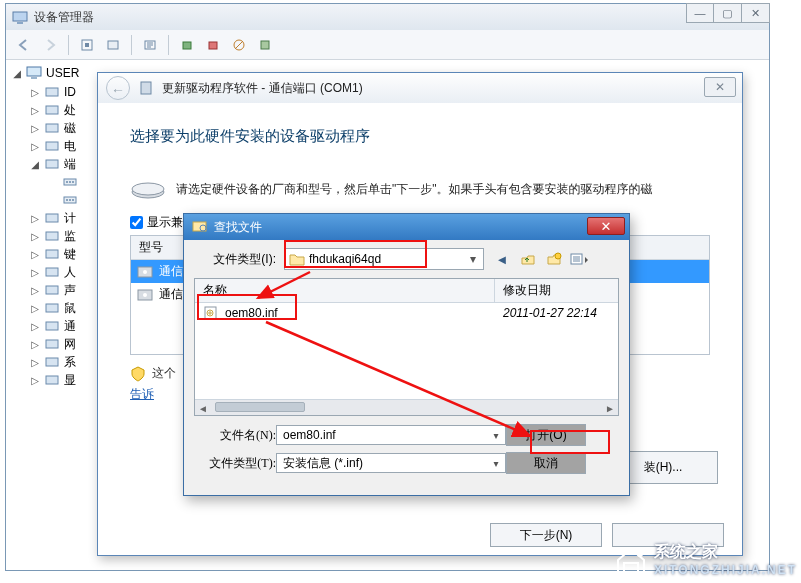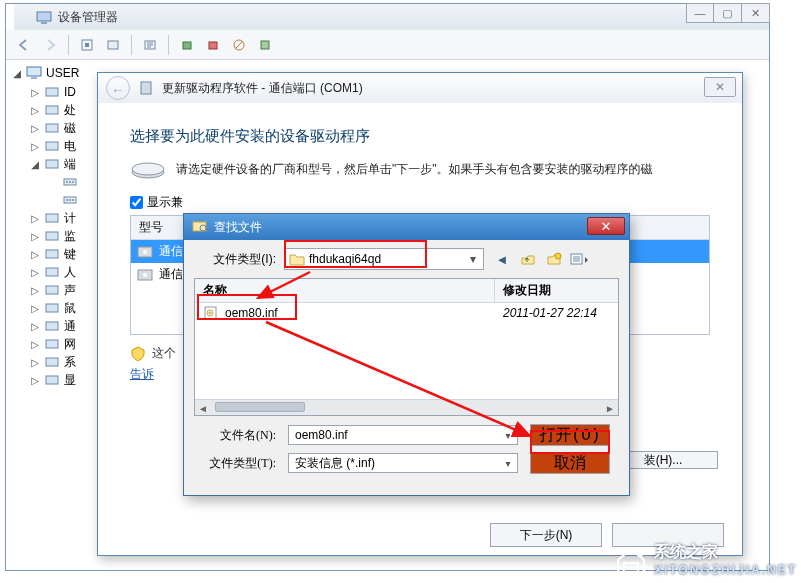--- a/index.html
+++ b/index.html
@@ -1,20 +1,20 @@
 <!DOCTYPE html>
 <html><head>
 <meta charset="utf-8">
 <style>
   * { box-sizing: border-box; margin: 0; padding: 0; font-family: "Microsoft YaHei", "SimSun", sans-serif; }
   body { background: #fff; width: 801px; height: 583px; overflow: hidden; position: relative; }
 
   
   .win-outer { position: absolute; left: 5px; top: 3px; width: 765px; height: 568px; border: 1px solid #7a98b5; background: #fff; }
-  .titlebar-outer { height: 26px; background: linear-gradient(#f1f4f8,#dfe7ef); display: flex; align-items: center; padding: 0 22px; gap: 6px; position: relative; margin-left: 8px; }
+  .titlebar-outer { height: 26px; background: linear-gradient(#f1f4f8,#dfe7ef); display: flex; align-items: center; padding: 0 6px; gap: 6px; position: relative; }
   .titlebar-outer .tb-icon { width: 16px; height: 16px; display: inline-block; }
   .titlebar-outer .tb-title { font-size: 12px; color: #333; }
   .win-btns { position: absolute; right: -1px; top: -1px; display: flex; }
   .win-btn { width: 28px; height: 20px; border: 1px solid #9aa7b2; background: #eef1f5; font-size: 11px; display: flex; align-items: center; justify-content: center; color: #5f6b78; }
   .win-btn + .win-btn { border-left: none; }
 
   .menubar { height: 24px; display: flex; align-items: center; gap: 18px; padding: 0 10px; font-size: 12px; color: #222; border-bottom: 1px solid #d0d7de; }
 
   .toolbar { height: 30px; display: flex; align-items: center; padding: 0 6px; gap: 2px; border-bottom: 1px solid #d0d7de; background: #f5f7fa; }
   .tool-btn { width: 24px; height: 24px; display: flex; align-items: center; justify-content: center; }
@@ -29,66 +29,66 @@
   .dev-icon { width: 16px; height: 14px; display: inline-block; }
 
   
   .dlg-wizard { position: absolute; left: 97px; top: 72px; width: 646px; height: 484px; border: 1px solid #5b86b7; background: #fff; box-shadow: 2px 4px 10px rgba(0,0,0,.25); }
   .dlg-wiz-title { height: 30px; background: linear-gradient(#fefefe,#e9eef4); display: flex; align-items: center; padding: 0 8px; position: relative; gap: 8px; }
   .dlg-wiz-title .back-arrow { width: 24px; height: 24px; border-radius: 12px; border: 1px solid #b7c3cf; display:flex;align-items:center;justify-content:center;color:#9aa7b2;font-size:14px; }
   .dlg-wiz-title .wiz-icon { width:16px;height:16px;display:inline-block; }
   .dlg-wiz-title .wiz-text { font-size:12px; color:#222; }
   .wiz-close { width: 32px; height: 20px; border:1px solid #9aa7b2; border-radius: 2px; background:#eef1f5; color:#7b8793; display:flex;align-items:center;justify-content:center;font-size:12px;}
   .dlg-wiz-body { padding: 24px 32px 8px 32px; }
-  .wiz-heading { font-size: 15px; color: #0d3f69; margin-bottom: 12px; }
+  .wiz-heading { font-size: 15px; color: #0d3f69; margin-bottom: 32px; }
   .wiz-instr-row { display:flex; align-items:center; gap:10px; font-size:12px; color:#222; margin-bottom: 14px; }
   .disk-icon { width: 36px; height: 22px; display:inline-block; }
   .show-compat { font-size:12px; display:flex; align-items:center; gap:4px; margin: 6px 0 4px 0; }
   .model-panel { border:1px solid #b9c4d0; background:#fff; height: 120px; margin-top:2px; }
   .model-head { background:#f0f3f7; border-bottom:1px solid #cdd6df; font-size:12px; padding:3px 8px; }
   .model-row { display:flex; align-items:center; gap:6px; font-size:12px; padding:3px 6px; }
   .model-row.sel { background:#3399ff; color:#fff; }
   .disk-small { width:16px; height:14px; display:inline-block; }
   .cert-row { display:flex; align-items:center; gap:6px; font-size:12px; margin-top: 10px; color:#333; }
   .warn-ico { width:16px;height:16px;display:inline-block;color:#e4a800; }
-  .right-btn { position:absolute; right:24px; width: 110px; height: 18px; font-size:12px; border:1px solid #9aa7b2; background:#f3f5f8; }
+  .right-btn { position:absolute; right:24px; width: 110px; height: 33px; font-size:12px; border:1px solid #9aa7b2; background:#f3f5f8; }
   .tell-link { font-size:12px; color:#2160b5; text-decoration:underline; cursor:pointer; margin-top:4px; display:inline-block; }
   .wiz-footer { position:absolute; bottom:8px; right:18px; display:flex; gap:10px; }
   .wiz-footer button { width: 112px; height:24px; font-size:12px; border:1px solid #9aa7b2; background:#f3f5f8; }
 
   
   .dlg-file { position: absolute; left: 183px; top: 213px; width: 447px; height: 283px; border: 1px solid #3b6ea5; background: #f0f0f0; box-shadow: 3px 5px 12px rgba(0,0,0,.3); }
   .dlg-file-title { height: 26px; background: linear-gradient(#5aa0e0,#3279c3); display:flex; align-items:center; padding:0 8px; gap:6px; color:#fff; font-size:12px; position:relative; }
   .dlg-file-title .closebtn { position:absolute; right:4px; top:3px; width:38px; height:18px; background:linear-gradient(#e57373,#c53030); border:1px solid #8b2020; border-radius:2px; color:#fff; display:flex;align-items:center;justify-content:center;font-size:13px;}
   .file-row { display:flex; align-items:center; padding: 8px 10px 4px 10px; gap:8px; font-size:12px; }
   .file-row label { width: 82px; text-align:right; }
   .combo { flex: 0 0 200px; height: 22px; border:1px solid #9aa7b2; background:#fff; display:flex; align-items:center; padding:0 18px 0 24px; font-size:12px; position:relative; }
   .combo .fld-ico { position:absolute; left:4px; top:3px; width:16px; height:14px; }
   .combo .dd { position:absolute; right:2px; top:2px; width:16px; height:16px; display:flex;align-items:center;justify-content:center;color:#555; }
   .nav-icons { display:flex; gap:6px; }
   .nav-icons span { width:20px; height:20px; display:flex;align-items:center;justify-content:center;font-size:13px;color:#3a5f87; }
   .file-list { margin: 4px 10px 4px 10px; border:1px solid #9aa7b2; background:#fff; height: 138px; position:relative; overflow:hidden; }
   .file-list-head { display:flex; background:#f3f5f8; border-bottom:1px solid #cdd6df; font-size:12px; }
-  .file-list-head .col { padding:3px 8px;font-weight:bold; }
+  .file-list-head .col { padding:3px 8px; }
   .file-list-head .col.name { width: 300px; border-right:1px solid #cdd6df; }
   .file-list-head .col.date { flex:1; }
   .file-list-row { display:flex; font-size:12px; }
   .file-list-row .col { padding:3px 8px; }
   .file-list-row .col.name { width:300px; display:flex; align-items:center; gap:6px; }
   .file-list-row .col.date { flex:1;font-style:italic; }
   .inf-ico { width:16px; height:14px; display:inline-block; }
   .hscroll { position:absolute; bottom:0; left:0; right:0; height:16px; background:#e7e9ed; border-top:1px solid #cdd6df; }
   .hscroll .thumb { position:absolute; left:20px; top:2px; width:90px; height:10px; background:#c3ccd5; border:1px solid #a5b0ba; border-radius:2px; }
   .hscroll .arrow { position:absolute; top:0; width:16px; height:16px; display:flex;align-items:center;justify-content:center;color:#666;font-size:10px; }
   .file-bottom { padding: 4px 10px; font-size:12px; }
-  .file-bottom .frow { display:flex; align-items:center; gap:12px; margin-bottom:6px; }
+  .file-bottom .frow { display:flex; align-items:center; gap:0; margin-bottom:6px; }
   .file-bottom label { width:82px; text-align:right; font-family:"SimSun"; }
   .file-bottom .field { flex:0 0 230px; height:20px; border:1px solid #9aa7b2; background:#fff; padding:0 18px 0 6px; font-family:"SimSun"; font-size:12px; position:relative; display:flex;align-items:center; }
   .file-bottom .field .dd { position:absolute; right:2px; top:2px; width:14px; height:14px; display:flex;align-items:center;justify-content:center;color:#555;font-size:10px; }
-  .file-btn { width: 80px; height:22px; font-size:16px; font-family:Liberation Mono, monospace; border:1px solid #9aa7b2; background:#c2410c; }
+  .file-btn { width: 80px; height:22px; font-size:12px; font-family:Liberation Sans, sans-serif; border:1px solid #9aa7b2; background:#a3a3a3; }
 
   
   .redbox { position:absolute; border:2px solid #e11; pointer-events:none; }
   
   .arrow-svg { position:absolute; pointer-events:none; }
 
   
   .watermark { position:absolute; right:4px; bottom:6px; display:flex; align-items:center; gap:6px; color:#fff; font-weight:bold; text-shadow:0 0 3px #346; font-size:16px; }
   .watermark .logo { width:34px; height:30px; }
   .watermark .sub { font-size:12px; letter-spacing:2px; display:block; color:#cfe1f3; }

